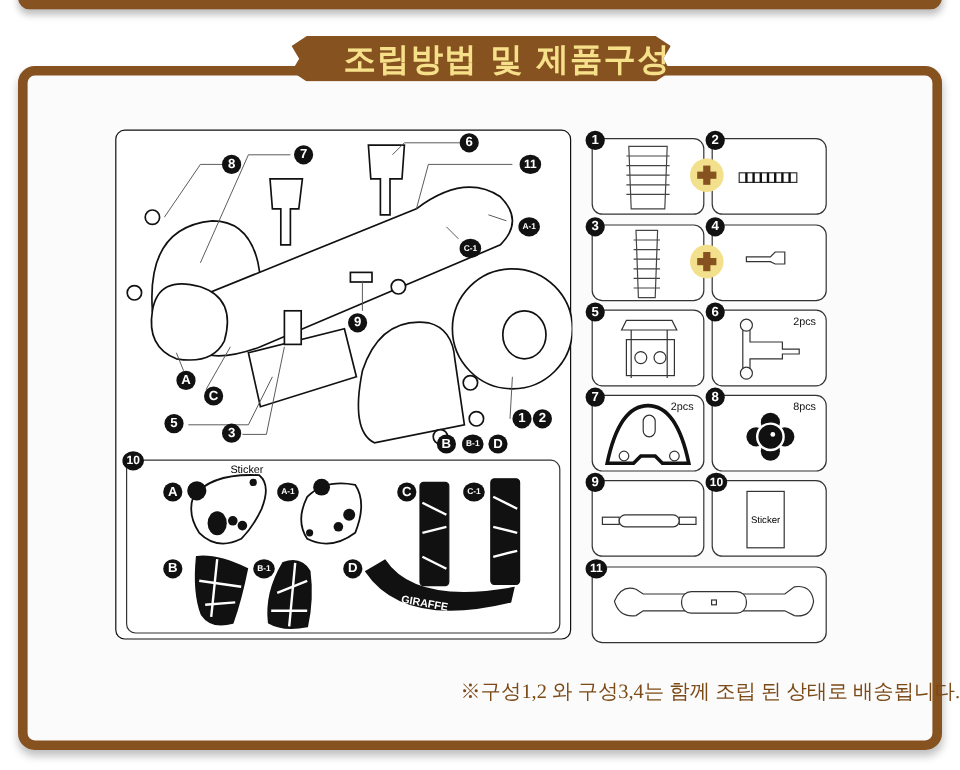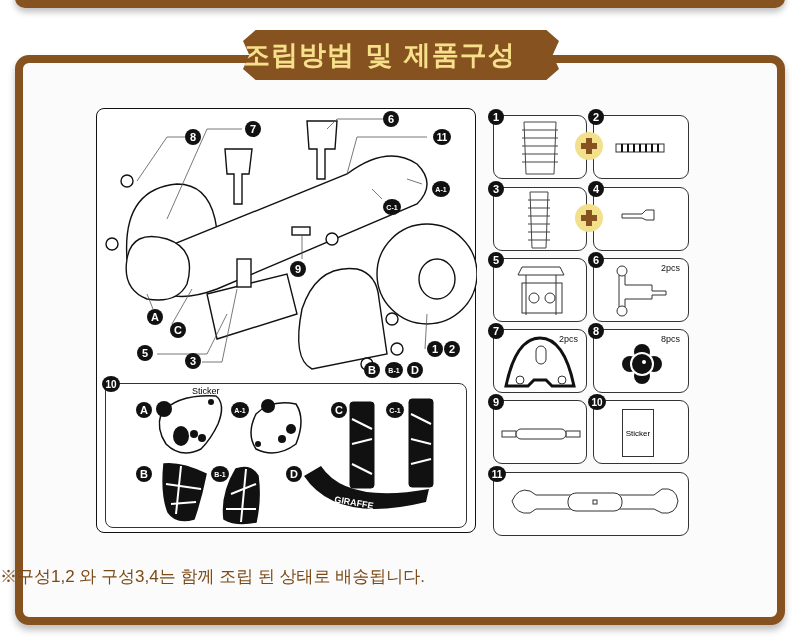--- a/index.html
+++ b/index.html
@@ -10,23 +10,23 @@
     position: absolute; left: 15px; top: -20px; width: 770px; height: 28px;
     border: 8px solid #855220; border-top: none; border-radius: 0 0 10px 10px;
     background: #fbfbfb; box-shadow: 0 4px 6px rgba(0,0,0,0.25);
   }
   .main-frame {
     position: absolute; left: 15px; top: 55px; width: 770px; height: 570px;
     border: 8px solid #855220; border-radius: 14px; background: #fbfbfb;
     box-shadow: 0 5px 7px rgba(0,0,0,0.25);
   }
   .title-banner {
-    position: absolute; left: 243px; top: 30px; width: 316px; height: 50px;
+    position: absolute; left: 243px; top: 30px; width: 316px; height: 38px;
     background: #855220; border-radius: 8px;
-    display: flex; align-items: center; justify-content: flex-start;
+    display: flex; align-items: center; justify-content: flex-end;
     clip-path: polygon(0% 22%, 4% 0%, 96% 0%, 100% 22%, 98% 50%, 100% 78%, 96% 100%, 4% 100%, 0% 78%, 2% 50%);
     z-index: 3;
   }
   .title-text {
     color: #f7e08a; font-size: 27px; font-weight: bold; letter-spacing: 1px;
     font-family: "DejaVu Sans", sans-serif;
   }
 
   .diagram-box {
     position: absolute; left: 96px; top: 108px; width: 380px; height: 425px;
@@ -52,22 +52,22 @@
     position: absolute; width: 28px; height: 28px; border-radius: 50%;
     background: #f3e08c; display: flex; align-items: center; justify-content: center; z-index: 2;
   }
   .plus::before, .plus::after { content: ""; position: absolute; background: #855220; }
   .plus::before { width: 16px; height: 6px; }
   .plus::after { width: 6px; height: 16px; }
 
   .part-card svg { position: absolute; left: 0; top: 0; }
 
   .footer-note {
-    position: absolute; left: 0; top: 565px; width: 800px; text-align: left;
-    color: #7b4a17; font-size: 17px; font-family: Liberation Sans, sans-serif;
+    position: absolute; left: 0; top: 565px; width: 800px; text-align: right;
+    color: #7b4a17; font-size: 17px; font-family: Liberation Serif, serif;
   }
 </style>
 </head>
 <body>
 
 <div class="top-frame"></div>
 
 <div class="main-frame"></div>
 
 <div class="title-banner">

